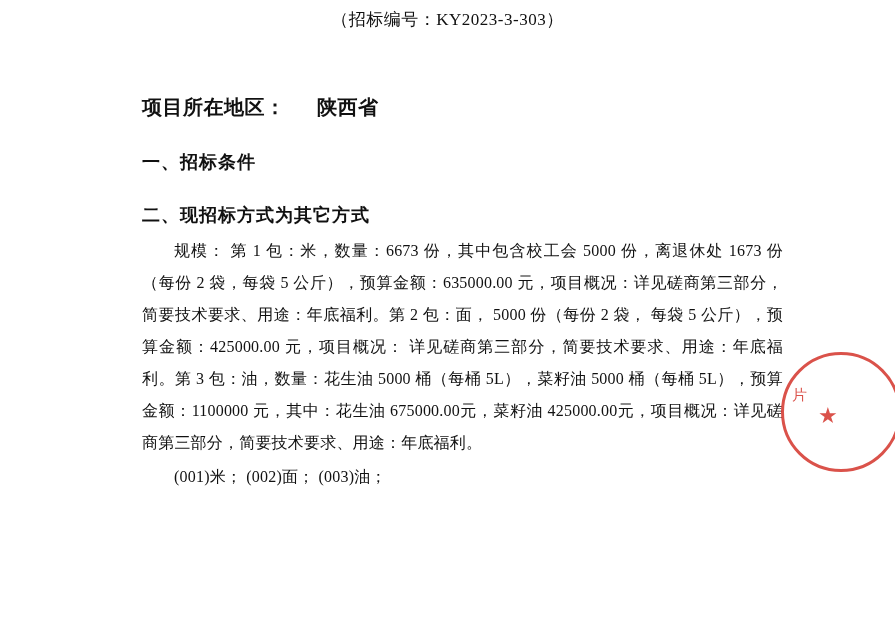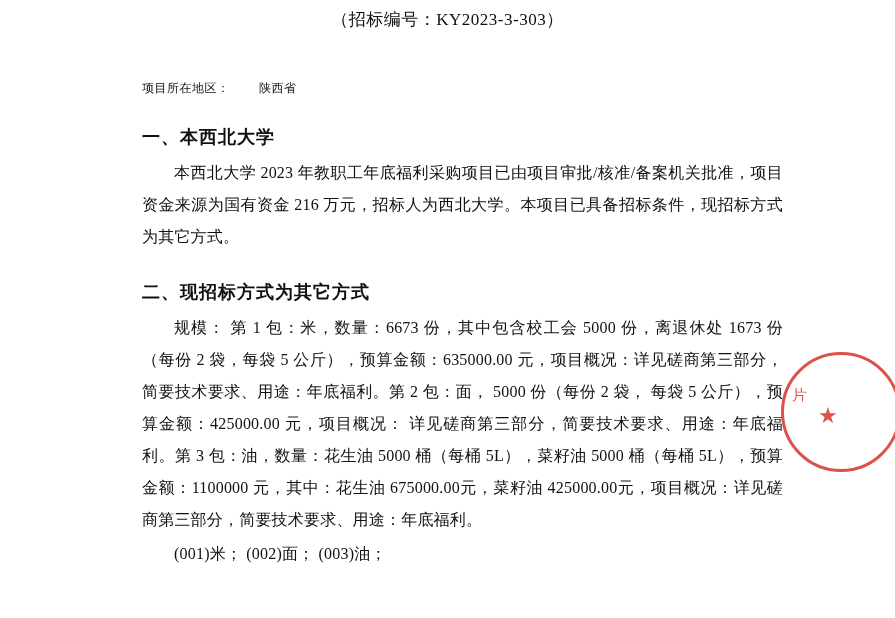--- a/index.html
+++ b/index.html
@@ -25,24 +25,25 @@
     text-align: center;
     font-size: 17px;
     letter-spacing: 0.5px;
     padding-top: 8px;
     color: #111;
   }
   .body-block {
     padding: 0 112px 0 142px;
   }
   .field-line {
-    margin-top: 48px;
-    font-size: 12px;
+    margin-top: 60px;
+    font-size: 20px;
     line-height: 1.6;
     letter-spacing: 0.5px;
+    font-weight: bold;
   }
   .field-line .field-label {
     display: inline;
   }
   .field-line .field-value {
     display: inline-block;
     margin-left: 26px;
   }
   h2.section-heading {
     font-size: 18px;
@@ -100,22 +101,21 @@
 
   <div class="doc-number">（招标编号：KY2023-3-303）</div>
 
   <div class="body-block">
 
     <div class="field-line">
       <span class="field-label">项目所在地区：</span>
       <span class="field-value">陕西省</span>
     </div>
 
-    <h2 class="section-heading">一、本西北大学</h2>
-    <p class="para">本西北大学 2023 年教职工年底福利采购项目已由项目审批/核准/备案机关批准，项目资金来源为国有资金 216 万元，招标人为西北大学。本项目已具备招标条件，现招标方式为其它方式。</p>
+    <h2 class="section-heading">一、招标条件</h2>
 
     <h2 class="section-heading">二、现招标方式为其它方式</h2>
     <p class="para">规模：  第 1 包：米，数量：6673 份，其中包含校工会 5000 份，离退休处 1673 份（每份 2 袋，每袋 5 公斤），预算金额：635000.00 元，项目概况：详见磋商第三部分，简要技术要求、用途：年底福利。第 2 包：面， 5000 份（每份 2 袋， 每袋 5 公斤），预算金额：425000.00 元，项目概况： 详见磋商第三部分，简要技术要求、用途：年底福利。第 3 包：油，数量：花生油 5000 桶（每桶 5L），菜籽油 5000 桶（每桶 5L），预算金额：1100000 元，其中：花生油 675000.00元，菜籽油 425000.00元，项目概况：详见磋商第三部分，简要技术要求、用途：年底福利。</p>
     <p class="para tight">(001)米；   (002)面；   (003)油；</p>
 
   </div>
 
   <div class="stamp">
     <div class="stamp-text">片</div>
     <div class="stamp-star">★</div>

